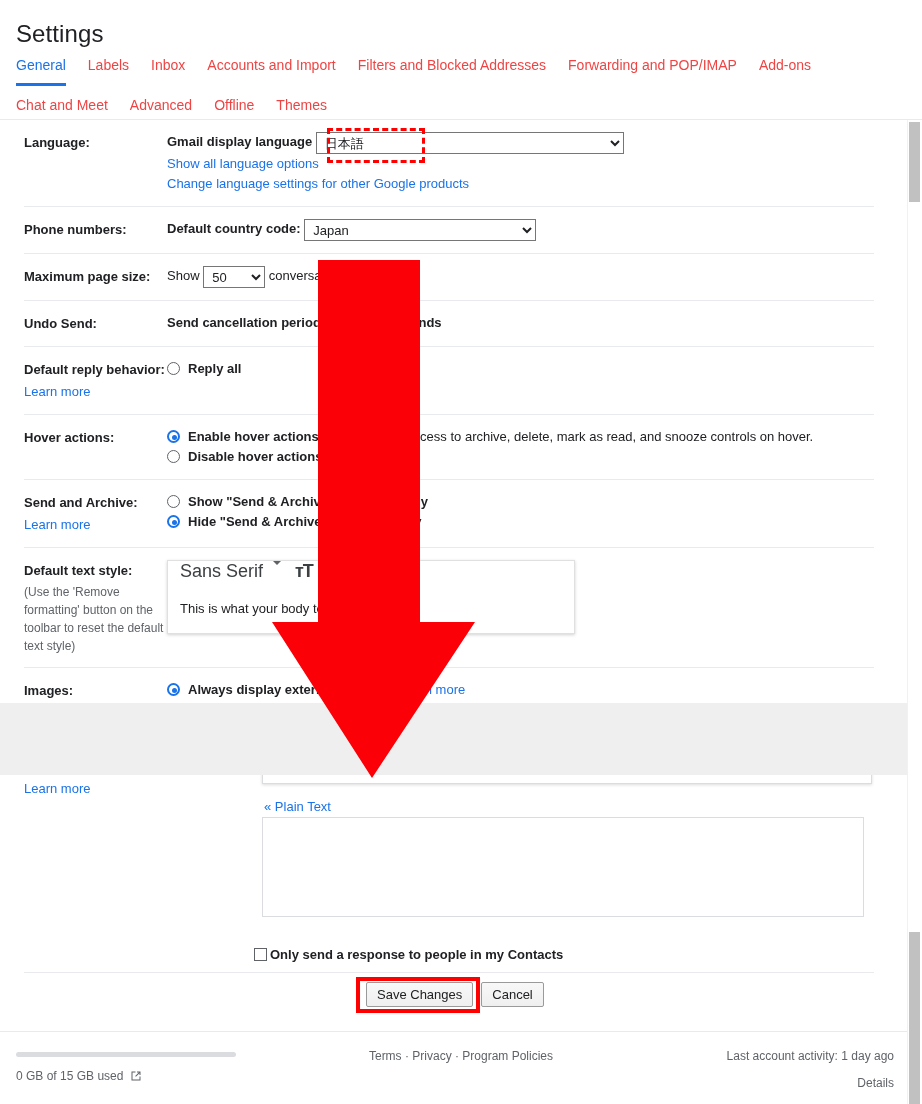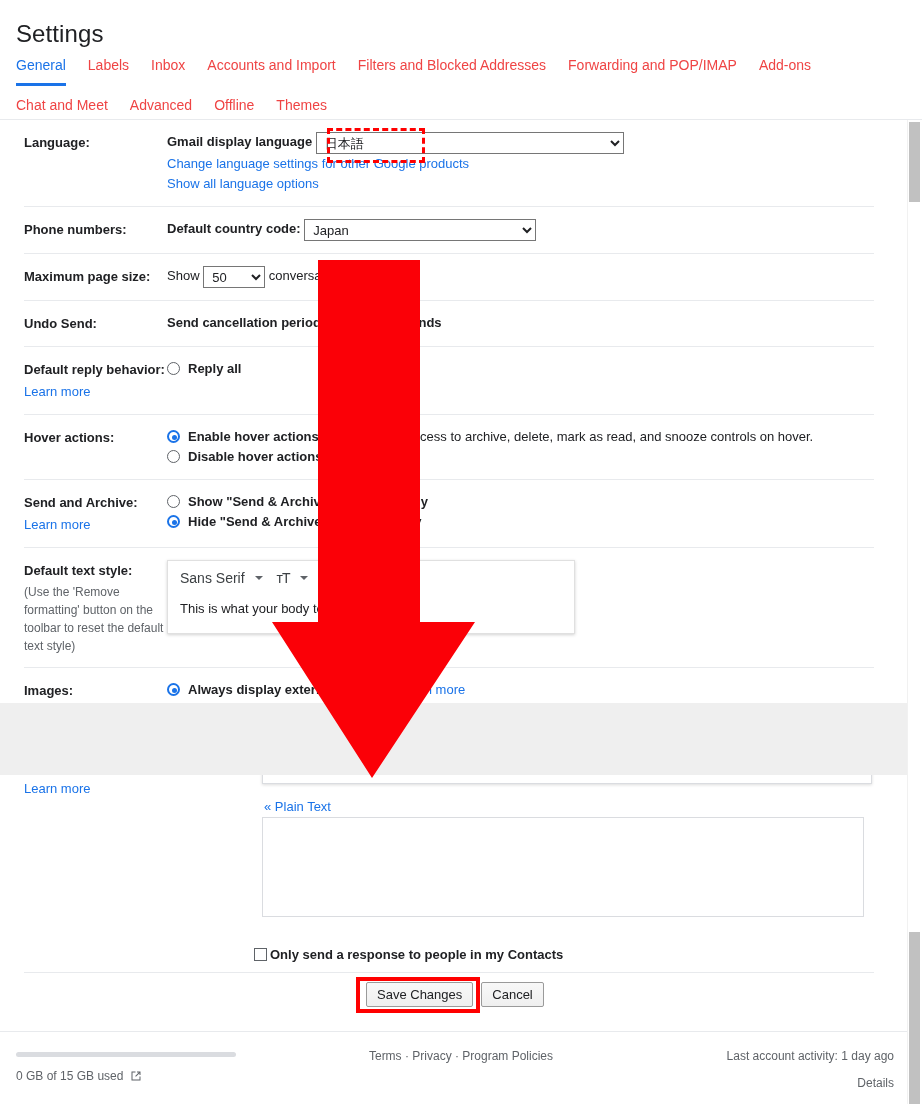--- a/index.html
+++ b/index.html
@@ -175,36 +175,36 @@
   
   .textstyle-box {
     width: 408px;
     background: #fff;
     border: 1px solid #e0e0e0;
     box-shadow: 0 1px 3px rgba(0,0,0,0.18);
     box-sizing: border-box;
   }
   .ts-toolbar {
     display: flex;
-    align-items: center;
+    align-items: flex-start;
     height: 34px;
     padding: 0 12px;
     gap: 6px;
-    font-size: 14px;
+    font-size: 18px;
     color: #3c4043;
   }
   .ts-caret {
     width: 0; height: 0;
     border-left: 4px solid transparent;
     border-right: 4px solid transparent;
     border-top: 4px solid #5f6368;
     margin: 0 8px 0 4px;
     display: inline-block;
   }
-  .ts-size { font-weight: normal; letter-spacing: -1px; }
+  .ts-size { font-weight: bold; letter-spacing: -1px; }
   .ts-body {
     padding: 4px 12px 14px 12px;
     font-size: 13px;
     color: #202124;
   }
 
   
   .grey-band {
     position: absolute;
     left: 0;
@@ -454,22 +454,22 @@
 
   <div class="settings">
 
     <div class="srow">
       <div class="slabel">Language:</div>
       <div class="sbody">
         <span class="bold">Gmail display language</span>
         <select class="gsel sel-lang">
           <option>日本語</option>
         </select>
+        <span class="link block">Show all language options</span>
         <span class="link block">Change language settings for other Google products</span>
-        <span class="link block">Show all language options</span>
       </div>
     </div>
 
     <div class="srow">
       <div class="slabel">Phone numbers:</div>
       <div class="sbody">
         <span class="bold">Default country code:</span>
         <select class="gsel sel-country">
           <option>Japan</option>
         </select>

